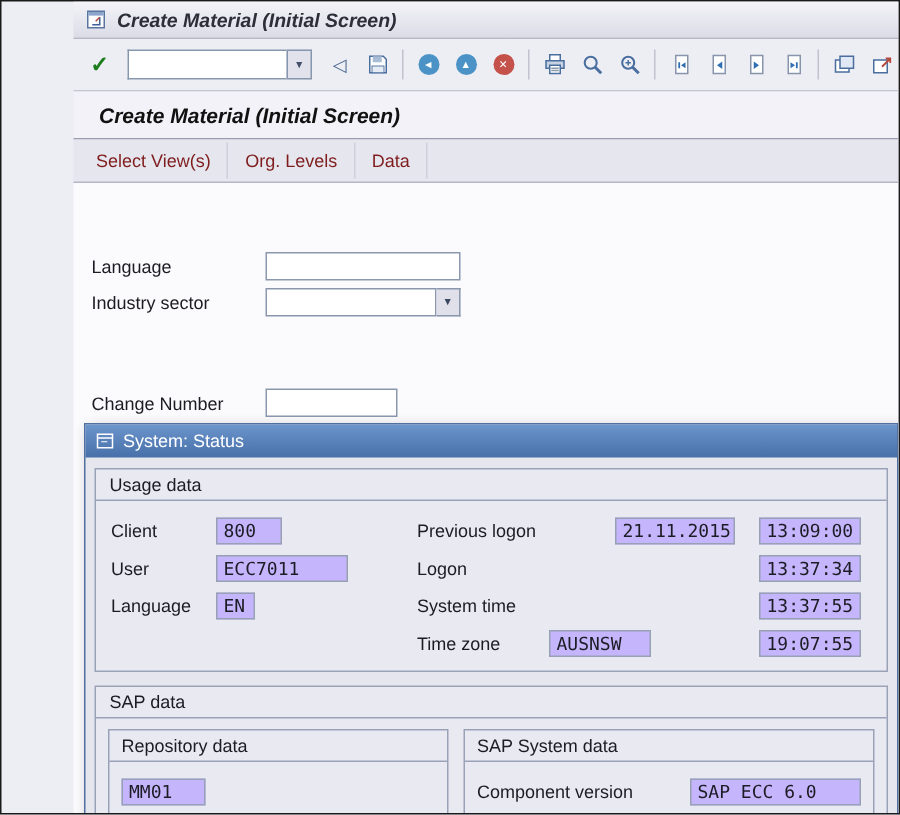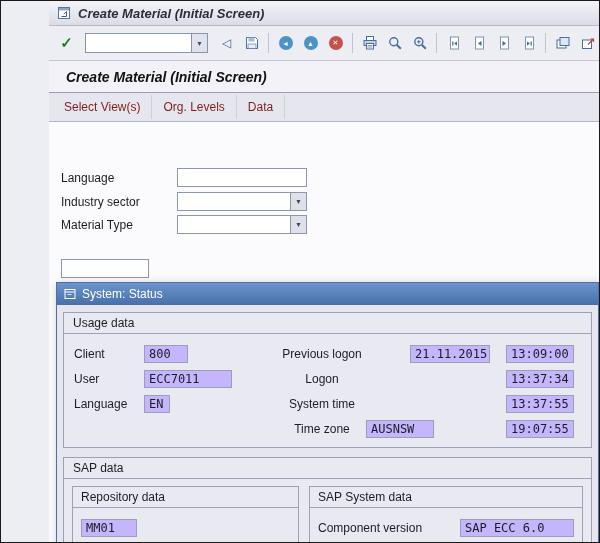--- a/index.html
+++ b/index.html
@@ -68,21 +68,21 @@
 
   .group { border: 1px solid #9aa2b8; margin-bottom: 9px; background: #E9E9F2; }
   .ghead { padding: 3px 9px; border-bottom: 1px solid #9aa2b8; font-size: 12px; }
   .gbody { padding: 7px 10px 6px 10px; }
 
   .usage { display: flex; }
   .ucol-left { width: 190px; }
   .ucol-right { flex: 1; padding-left: 14px; }
   .urow, .rrow { display: flex; align-items: center; height: 25px; }
   .ulabel { width: 70px; }
-  .rlabel { width: 88px; text-align: center; }
+  .rlabel { width: 88px; }
   .rmid { width: 140px; display: flex; }
   .fld { border: 1px solid #98a0b4; background: #c4b5fd; font-family: "DejaVu Sans Mono", monospace;
          font-size: 12px; padding: 1px 4px; height: 18px; display: inline-flex; align-items: center;
          white-space: nowrap; overflow: hidden; }
   .fw44 { width: 44px; } .fw88 { width: 88px; } .fw26 { width: 26px; }
   .fw80 { width: 80px; text-align: right; } .fw66 { width: 68px; } .fw68 { width: 68px; }
   .fw56 { width: 56px; } .fw90 { width: 114px; }
   .ml44 { margin-left: 44px; }
 
   .sapflex { display: flex; gap: 10px; padding: 7px 8px; }
@@ -273,31 +273,23 @@
     <div class="frow" style="top:70px">
       <label class="flabel">Industry sector</label>
       <span class="combo">
         <input class="tfield w114" value="" style="">
         <span class="drop">
             <span>▼</span>
           </span>
       </span>
     </div>
 
-    <div class="frow" style="top:93px">
-      <label class="flabel">Material Type</label>
-      <span class="combo">
-        <input class="tfield w114" value="" style="">
-        <span class="drop">
-            <span>▼</span>
-          </span>
-      </span>
-    </div>
 
     <div class="frow" style="top:137px">
+      <label class="flabel">Change Number</label>
       <input class="tfield w88" value="" style="">
     </div>
 
     <div class="copygroup">
       <span class="legend">Copy f</span>
       <span class="copylabel">Materi</span>
     </div>
 
   </div>
 

